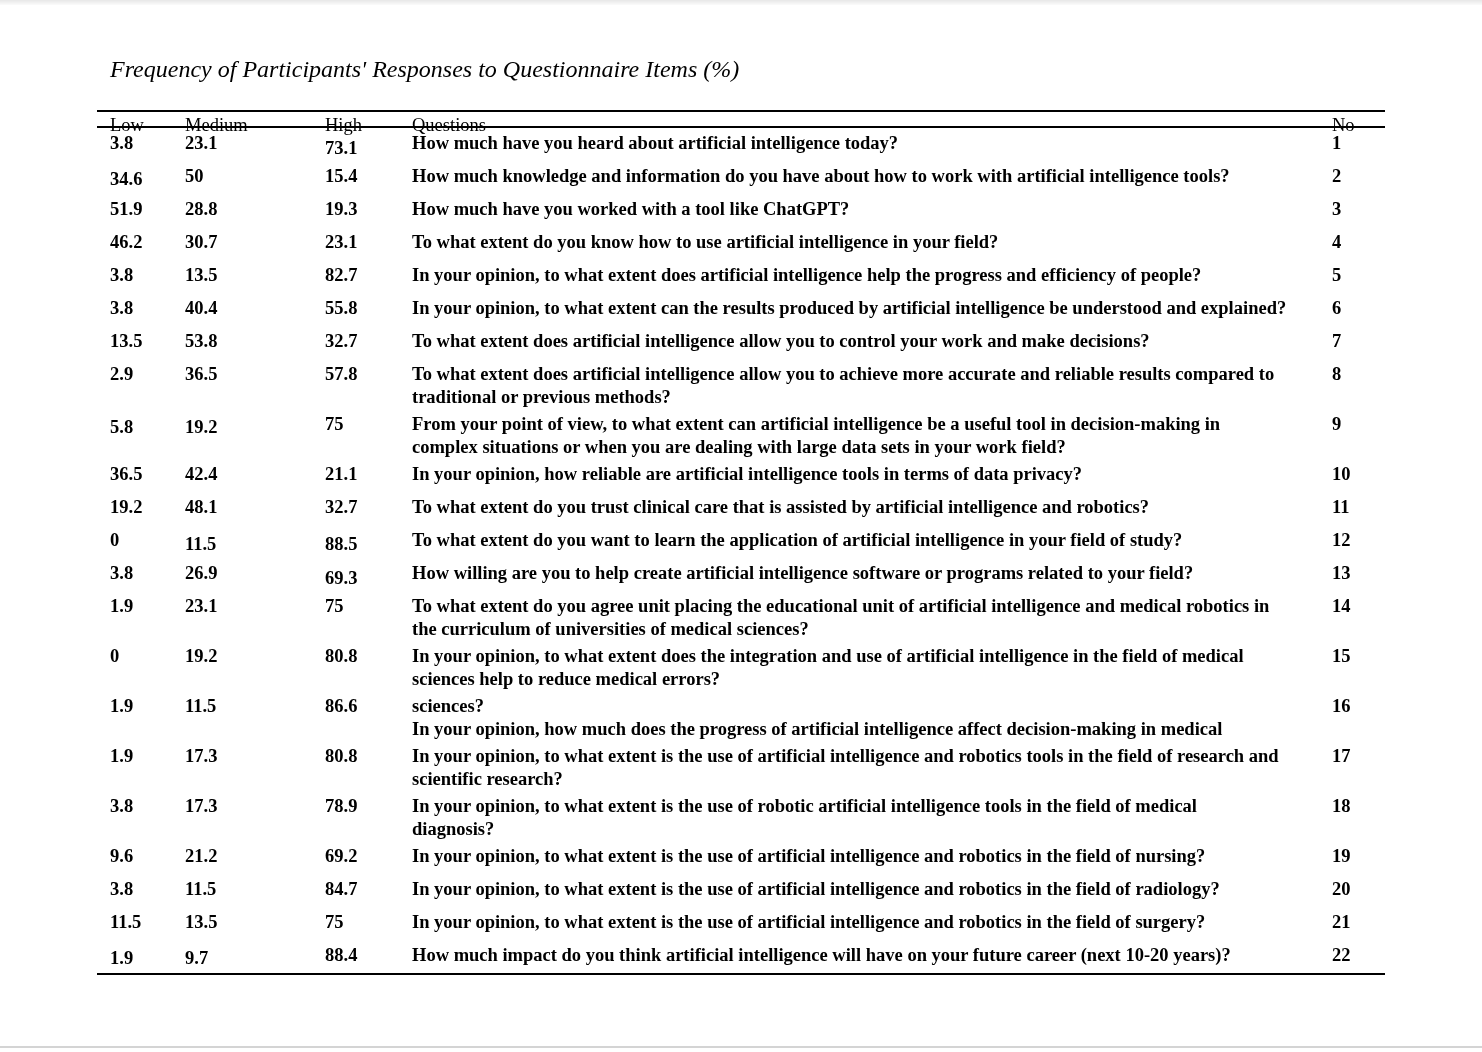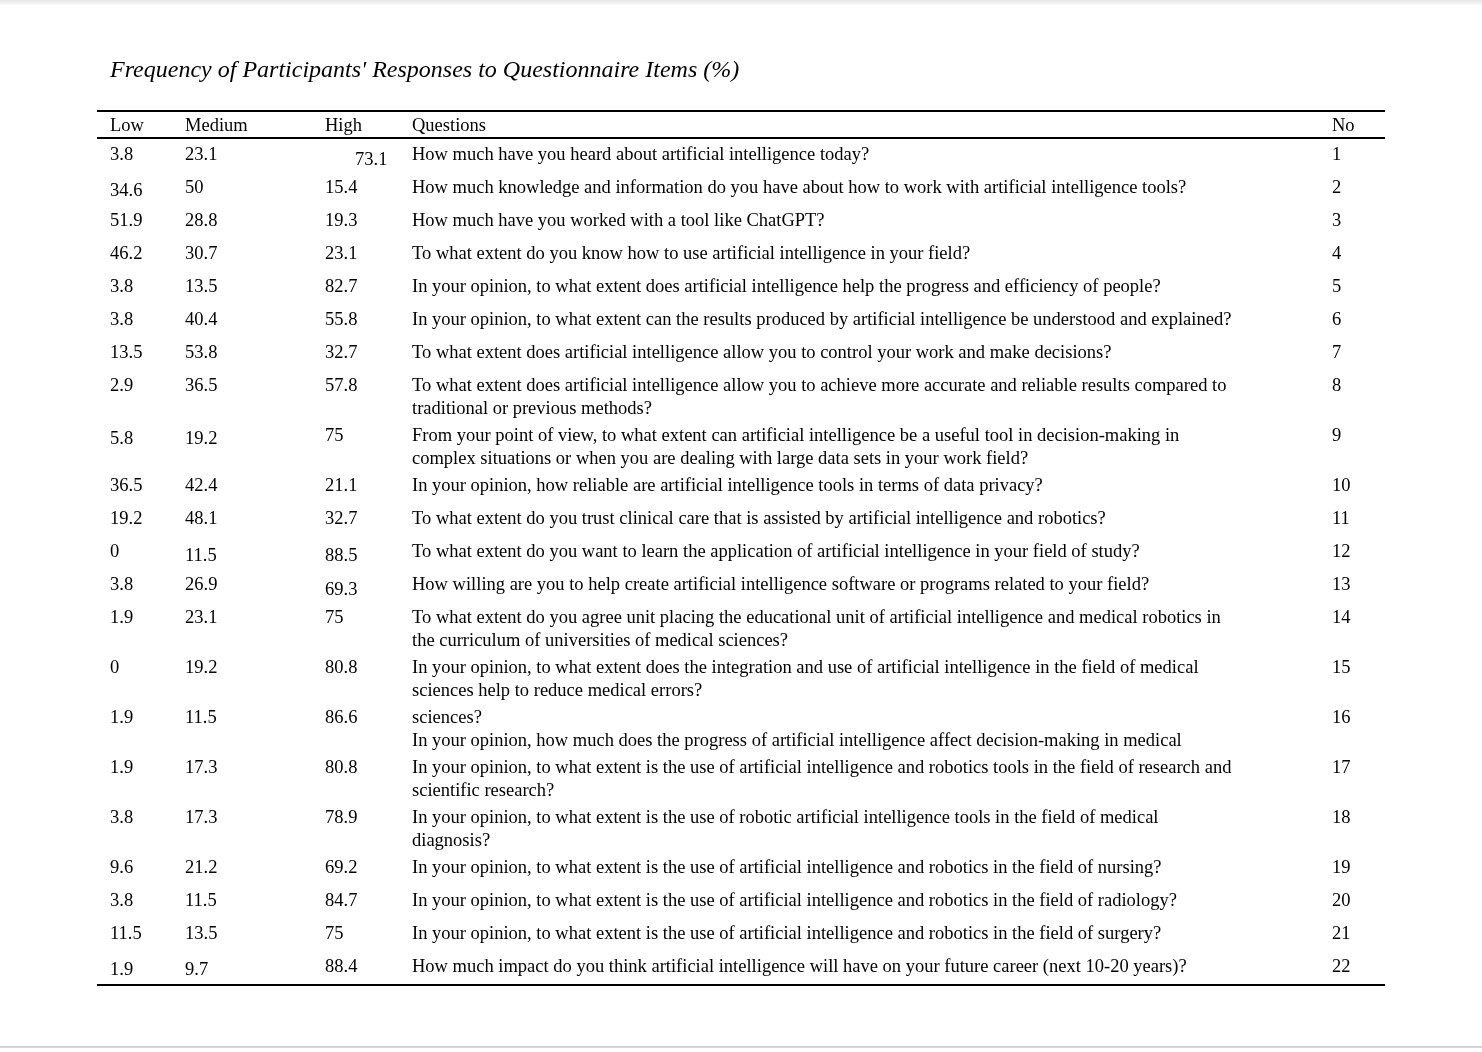--- a/index.html
+++ b/index.html
@@ -28,33 +28,34 @@
 
   .row {
     display: grid;
     grid-template-columns: 75px 140px 87px 920px 1fr;
     padding-left: 13px;
     line-height: 23px;
   }
   .header-row {
     border-bottom: 2px solid #000;
     padding-top: 2px;
-    height: 27px;
+    height: 16px;
   }
   .body-row {
     min-height: 33px;
     padding-top: 4px;
     align-items: start;
+    font-weight: bold;
   }
   .cell { display: block; }
   .c-q { padding-right: 25px; }
   .qline { display: block; }
 
   
-  .body-row:nth-child(1)  .c-high { position: relative; top: 5px; margin-left: 30px; }
+  .body-row:nth-child(1)  .c-high { position: relative; top: 5px; }
   .body-row:nth-child(2)  .c-low  { position: relative; top: 3px; }
   .body-row:nth-child(9)  .c-low,
   .body-row:nth-child(9)  .c-med  { position: relative; top: 3px; }
   .body-row:nth-child(12) .c-med,
   .body-row:nth-child(12) .c-high { position: relative; top: 4px; }
   .body-row:nth-child(13) .c-high { position: relative; top: 5px; }
   .body-row:nth-child(20) .c-high { position: relative; top: 0; }
   .body-row:nth-child(22) .c-low,
   .body-row:nth-child(22) .c-med  { position: relative; top: 3px; }
 </style>

